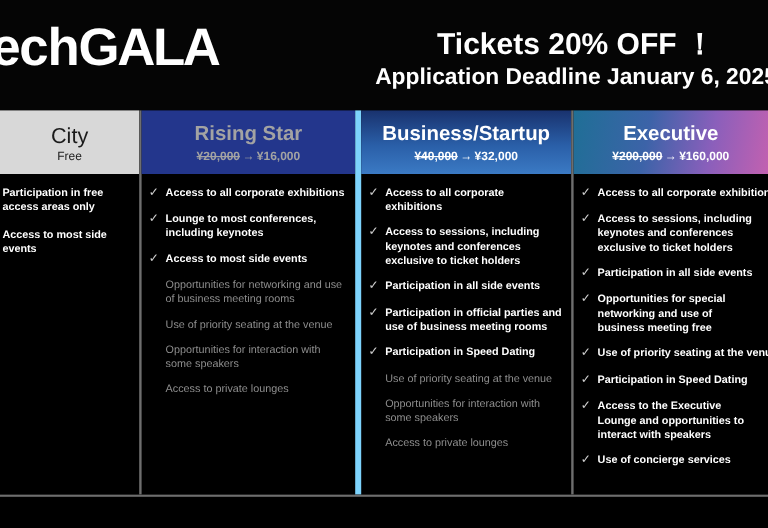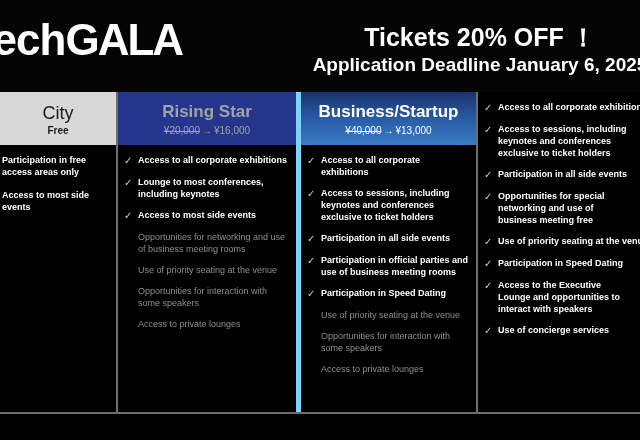--- a/index.html
+++ b/index.html
@@ -116,27 +116,27 @@
     font-weight: 700;
   }
   .head-title-city {
     font-size: 18px;
     line-height: 22px;
     font-weight: 400;
   }
   .head-sub {
     font-size: 10px;
     line-height: 14px;
-    font-weight: 400;
+    font-weight: 700;
     margin-top: 2px;
   }
   .head-sub-city {
     font-size: 10px;
     line-height: 14px;
-    font-weight: 700;
+    font-weight: 400;
     margin-top: 0;
   }
   .price-old {
     text-decoration: line-through;
   }
   .price-arrow { padding: 0 2px; }
   .price-new { }
 
   .col-body {
     flex: 1;
@@ -248,21 +248,21 @@
         <span class="check"></span>
         <span class="feat-text">Access to private lounges</span>
       </div>
     </div>
   </div>
 
   <div class="col col-business">
     <div class="col-head head-business">
       <div class="head-title">Business/Startup</div>
       <div class="head-sub">
-        <span class="price-old">¥40,000</span><span class="price-arrow">→</span><span class="price-new">¥13,000</span>
+        <span class="price-old">¥40,000</span><span class="price-arrow">→</span><span class="price-new">¥32,000</span>
       </div>
     </div>
     <div class="col-body">
       <div class="feat feat-included">
         <span class="check">✓</span>
         <span class="feat-text">Access to all corporate exhibitions</span>
       </div>
       <div class="feat feat-included">
         <span class="check">✓</span>
         <span class="feat-text">Access to sessions, including keynotes and conferences exclusive to ticket holders</span>
@@ -288,20 +288,26 @@
         <span class="feat-text">Opportunities for interaction with some speakers</span>
       </div>
       <div class="feat feat-excluded">
         <span class="check"></span>
         <span class="feat-text">Access to private lounges</span>
       </div>
     </div>
   </div>
 
   <div class="col col-executive">
+    <div class="col-head head-executive">
+      <div class="head-title">Executive</div>
+      <div class="head-sub">
+        <span class="price-old">¥200,000</span><span class="price-arrow">→</span><span class="price-new">¥160,000</span>
+      </div>
+    </div>
     <div class="col-body">
       <div class="feat feat-included">
         <span class="check">✓</span>
         <span class="feat-text">Access to all corporate exhibitions</span>
       </div>
       <div class="feat feat-included">
         <span class="check">✓</span>
         <span class="feat-text wrap">Access to sessions, including keynotes and conferences exclusive to ticket holders</span>
       </div>
       <div class="feat feat-included">

